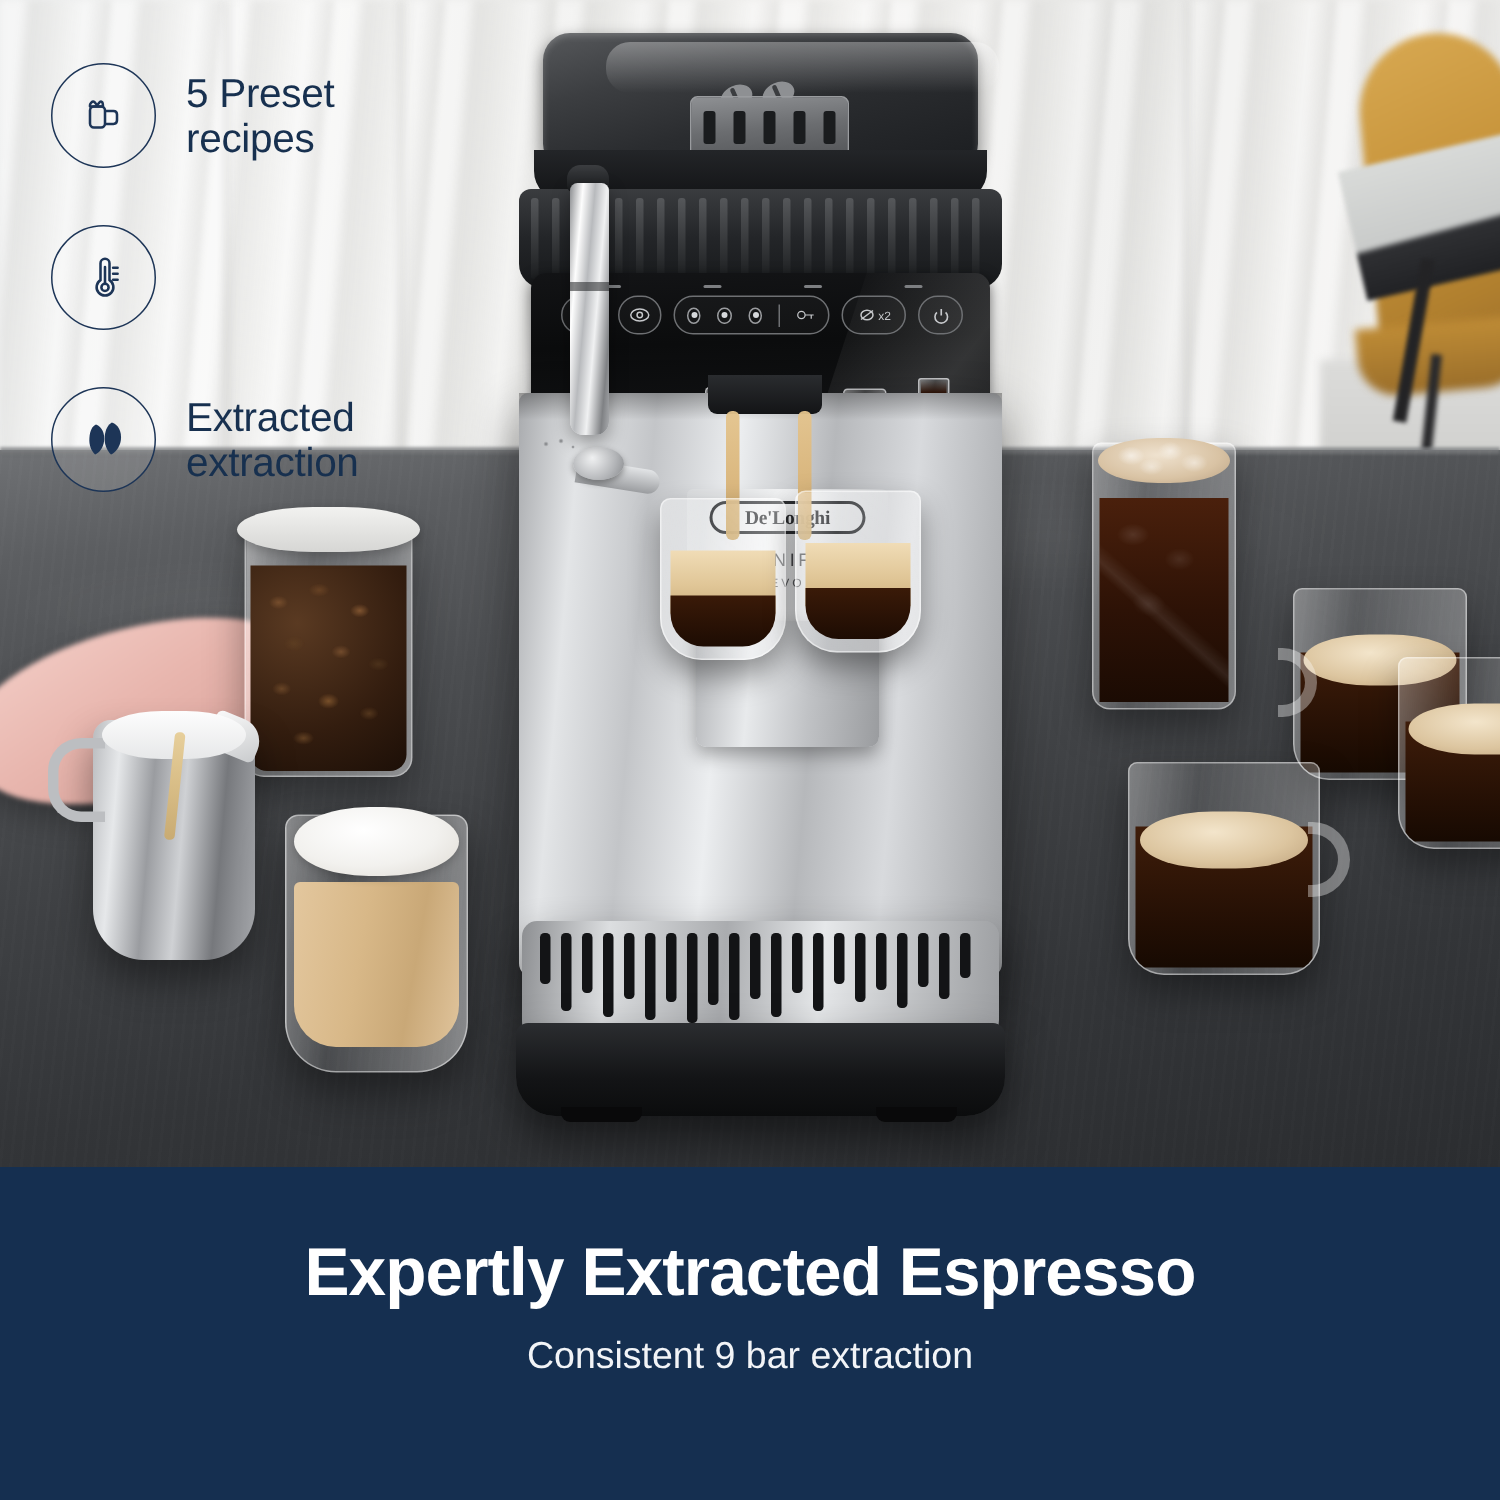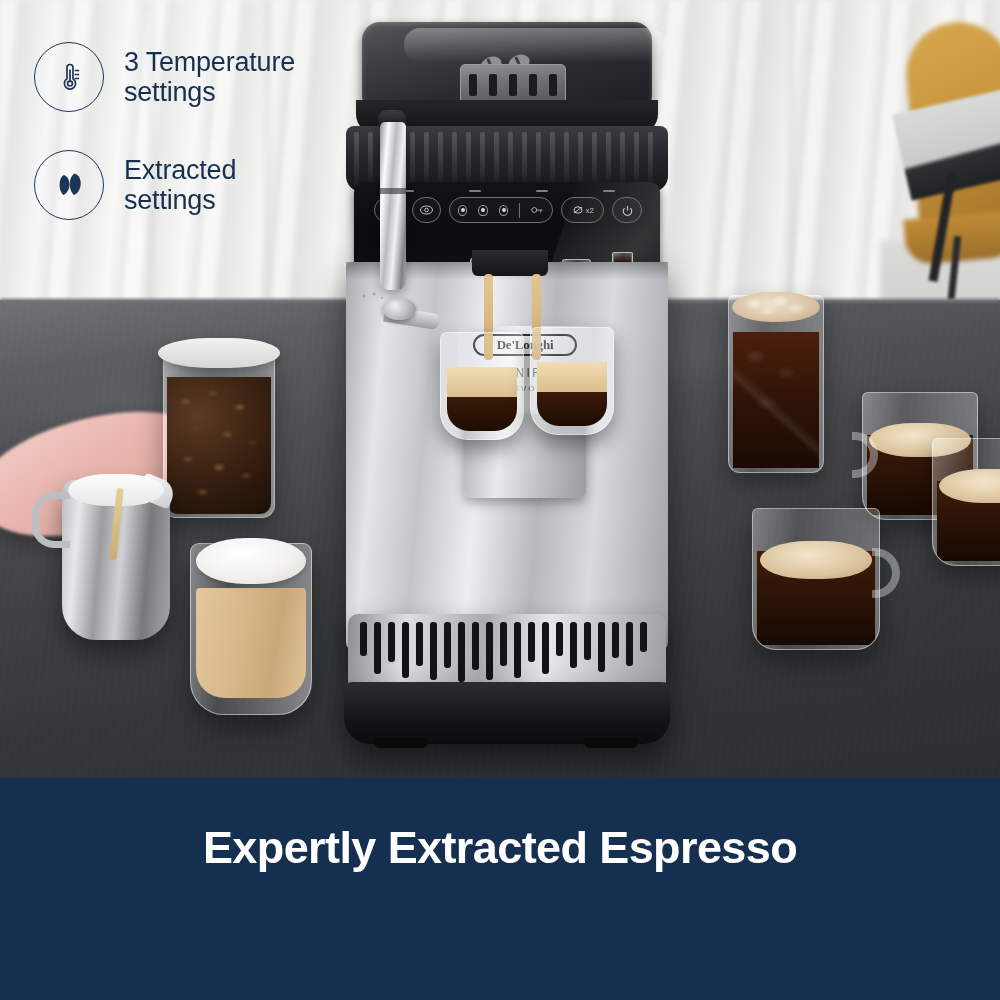--- a/index.html
+++ b/index.html
@@ -557,51 +557,61 @@
           <div class="tray-slot" style="left: 292px; height: 30px;"></div>
         </div>
       <div class="base">
         <div class="foot" style="left:30px"></div>
         <div class="foot" style="left:240px"></div>
       </div>
     </div>
 
     <div class="features">
 
+      <div class="feature">
+        <div class="f-ring">
+          <svg width="36" height="36" viewBox="0 0 36 36" aria-hidden="true">
+            <path d="M9 11c0-1 1.4-2.6 2.6-2.2 1.1.4 1 1.8 2.1 1.8 1.2 0 1.4-2 2.6-1.9 1.2.1 1.3 2.3 1.3 2.3v1H9z" fill="none" stroke="#1d3557" stroke-width="1.7" stroke-linejoin="round"></path>
+            <rect x="9" y="12" width="10" height="14" rx="2.6" fill="none" stroke="#1d3557" stroke-width="1.7"></rect>
+            <path d="M19 15h5.6c1.4 0 2.4 1 2.4 2.4v3.8c0 1.4-1 2.4-2.4 2.4H19" fill="none" stroke="#1d3557" stroke-width="1.7" stroke-linejoin="round"></path>
+          </svg>
+        </div>
+        <div class="f-text">
+          <div>5 Preset</div>
+          <div>recipes</div>
+        </div>
+      </div>
 
       <div class="feature">
         <div class="f-ring">
           <svg width="36" height="36" viewBox="0 0 36 36" aria-hidden="true">
             <path d="M16 8.5a3 3 0 0 1 6 0v11.2a5.6 5.6 0 1 1-6 0z" fill="none" stroke="#1d3557" stroke-width="1.7"></path>
             <line x1="19" y1="11" x2="19" y2="22" stroke="#1d3557" stroke-width="1.7" stroke-linecap="round"></line>
             <circle cx="19" cy="24.6" r="2.4" fill="none" stroke="#1d3557" stroke-width="1.7"></circle>
             <line x1="24.4" y1="11.5" x2="27.4" y2="11.5" stroke="#1d3557" stroke-width="1.7" stroke-linecap="round"></line>
             <line x1="24.4" y1="15.5" x2="27.4" y2="15.5" stroke="#1d3557" stroke-width="1.7" stroke-linecap="round"></line>
             <line x1="24.4" y1="19.5" x2="27.4" y2="19.5" stroke="#1d3557" stroke-width="1.7" stroke-linecap="round"></line>
           </svg>
         </div>
-        <div class="f-text">
-          <div>3 Temperature</div>
-          <div>settings</div>
-        </div>
       </div>
 
       <div class="feature">
         <div class="f-ring">
           <svg width="38" height="32" viewBox="0 0 38 32" aria-hidden="true">
             <path d="M14 6c4 1.6 6 6 5.4 11-.5 4.6-3.4 8-6 9-2.6-2.4-4.2-6.4-3.8-11C10 9.8 11.6 7 14 6z" fill="#1d3557"></path>
             <path d="M24.6 4.6c4.4 1.4 6.6 6.2 6 11.6-.6 5-3.8 8.8-6.6 9.8-2.8-2.6-4.6-7-4.2-12 .4-4.8 2.2-8 4.8-9.4z" fill="#1d3557"></path>
           </svg>
         </div>
         <div class="f-text">
           <div>Extracted</div>
-          <div>settings</div>
+          <div>extraction</div>
         </div>
       </div>
 
     </div>
   </div>
 
   <div class="banner">
     <h1>Expertly Extracted Espresso</h1>
+    <p>Consistent 9 bar extraction</p>
   </div>
 
 </div>
 
 </body></html>

